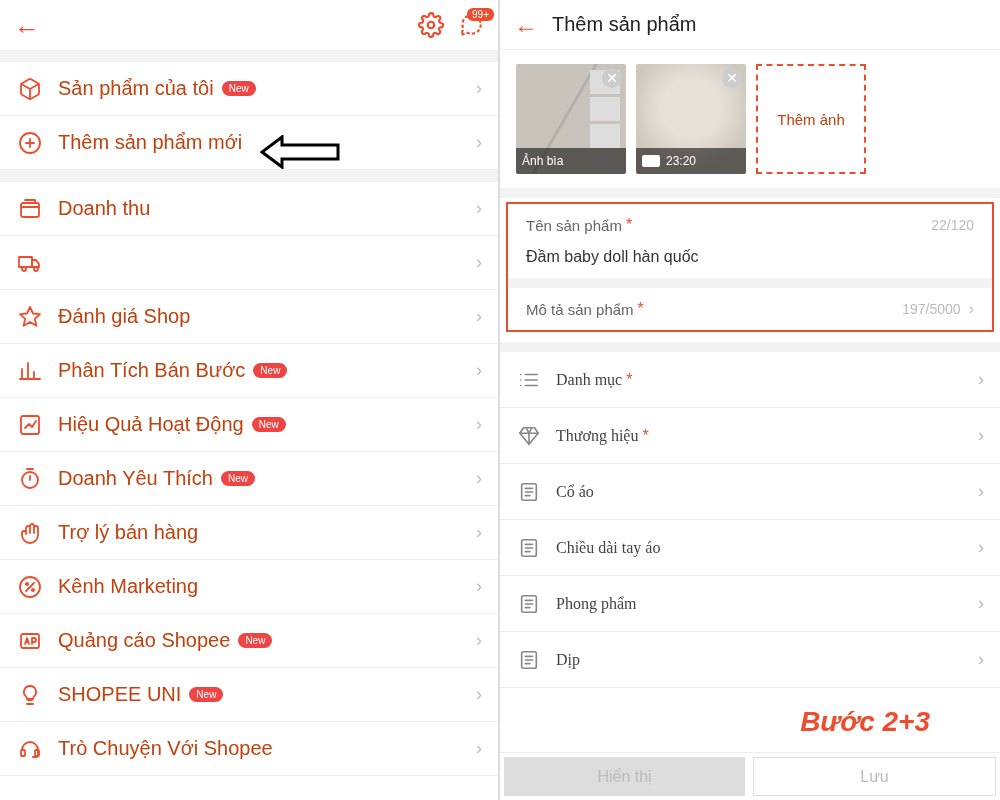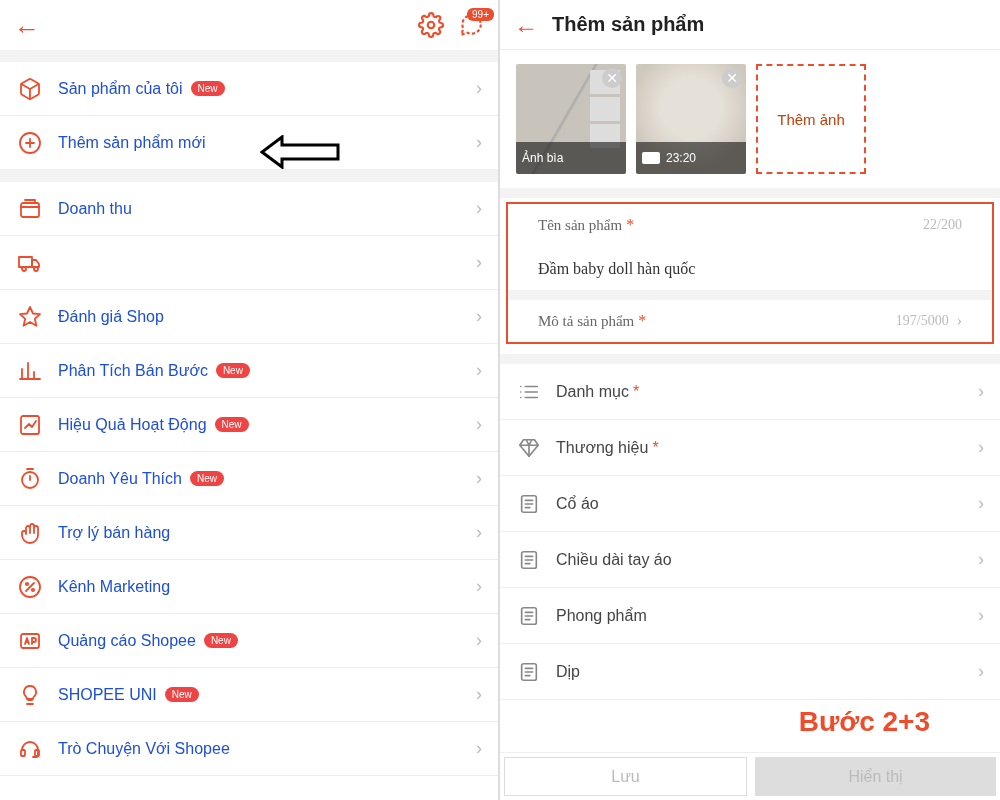--- a/index.html
+++ b/index.html
@@ -16,64 +16,64 @@
   .hdr-left .gear { color: #ee4d2d; font-size: 26px; margin-right: 14px; }
   .hdr-left .chat { position: relative; color: #ee4d2d; font-size: 26px; }
   .hdr-left .chat .badge { position: absolute; top: -4px; right: -10px; background: #ee4d2d; color: #fff; font-size: 10px; padding: 1px 5px; border-radius: 6px; }
 
   .step1 { position: absolute; top: 8px; left: 160px; color: #ee4d2d; font-weight: 800; font-size: 30px; }
 
   .sep { height: 12px; background: #f3f3f3; }
 
   .row { height: 54px; display: flex; align-items: center; padding: 0 16px; border-bottom: 1px solid #eee; cursor: pointer; position: relative; }
   .row .ic { width: 28px; height: 28px; display: flex; align-items: center; justify-content: center; margin-right: 14px; font-size: 24px; }
-  .row .lbl { font-size: 16px; color: #1d4ed8; }
+  .row .lbl { font-size: 20px; color: #c2410c; }
   .row .nb { background: #ef4444; color: #fff; font-size: 10px; border-radius: 8px; padding: 2px 7px; margin-left: 8px; }
   .row .chev { margin-left: auto; color: #bbb; font-size: 18px; }
   .ic-orange { color: #ee4d2d; }
 
   .arrow-annot { position: absolute; left: 260px; top: 135px; width: 80px; height: 34px; }
   .arrow-annot svg { width: 100%; height: 100%; }
 
   
   .hdr-right .back2 { color: #ee4d2d; font-size: 24px; margin-right: 14px; }
-  .hdr-right .title { font-size: 20px; color: #222; font-weight: bold; }
+  .hdr-right .title { font-size: 20px; color: #222; }
   .hdr-right { border-bottom: 1px solid #eee; }
 
   .imgs { display: flex; gap: 10px; padding: 14px 16px; }
   .thumb { position: relative; width: 110px; height: 110px; background: #eee; border-radius: 2px; overflow: hidden; }
   .thumb .close { position: absolute; top: 4px; right: 4px; width: 20px; height: 20px; background: #ccc; border-radius: 50%; color: #fff; font-size: 14px; display: flex; align-items: center; justify-content: center; }
-  .thumb .capbar { position: absolute; bottom: 0; left: 0; right: 0; background: rgba(0,0,0,0.55); color: #fff; font-size: 12px; height: 32px; display: flex; align-items: center; padding: 0 6px; }
+  .thumb .capbar { position: absolute; bottom: 0; left: 0; right: 0; background: rgba(0,0,0,0.55); color: #fff; font-size: 12px; height: 26px; display: flex; align-items: center; padding: 0 6px; }
   .thumb .capbar .camico { width: 18px; height: 12px; background: #fff; margin-right: 6px; border-radius: 2px; }
   .thumb1-inner { width:100%; height:100%; background:
     linear-gradient(120deg, #c8c4bb 45%, #aaa 46%, #c8c4bb 48%);
   }
   .thumb1-strip { position:absolute; right:6px; top:6px; width:30px; display:flex; flex-direction:column; gap:3px;}
   .thumb1-strip div{ height:24px; background:#ddd; }
   .thumb2-inner { width:100%; height:100%; background:
     radial-gradient(circle at 50% 40%, #e6e1d8 35%, #cfc8bd 70%); }
   .addbox { width: 110px; height: 110px; border: 2px dashed #ee4d2d; color: #c2410c; display: flex; align-items: center; justify-content: center; font-size: 15px; }
 
   .hl { border: 2px solid #e94f2f; margin: 4px 6px 10px 6px; }
-  .field { padding: 12px 30px; background: #fff; font-family: Liberation Serif, serif; }
+  .field { padding: 12px 18px; background: #fff; }
   .field-top { display: flex; align-items: center; }
   .flabel { font-size: 15px; color: #666; }
   .freq { color: #e94f2f; margin-left: 4px; }
   .fcount { margin-left: auto; color: #bbb; font-size: 14px; }
   .chev-sm { margin-left: 8px; color: #bbb; font-size: 16px; }
-  .fval { margin-top: 26px; font-size: 16px; color: #333; }
+  .fval { margin-top: 14px; font-size: 16px; color: #333; }
   .gap { height: 10px; background: #f3f3f3; }
 
   .listrow { display: flex; align-items: center; height: 56px; padding: 0 16px; border-bottom: 1px solid #eee; }
   .listrow .lic { width: 26px; height: 26px; margin-right: 14px; display:flex;align-items:center;justify-content:center;}
-  .listrow .ll { font-size: 16px; color: #444; }
+  .listrow .ll { font-size: 16px; color: #444; font-family: Liberation Serif, serif; }
   .listrow .lreq { color: #e94f2f; margin-left: 4px; }
   .listrow .chev { margin-left: auto; color: #bbb; font-size: 18px; }
 
-  .step23 { position: absolute; right: 70px; bottom: 62px; color: #ee4d2d; font-weight: 800; font-size: 28px; }
+  .step23 { position: absolute; right: 70px; bottom: 62px; color: #ee4d2d; font-weight: 800; font-size: 28px; font-style: italic; }
 
   .btns { position: absolute; bottom: 0; left: 0; right: 0; display: flex; height: 48px; border-top: 1px solid #eee; background:#fff;}
   .btns .b { flex: 1; display: flex; align-items: center; justify-content: center; font-size: 16px; color: #bbb; }
   .btns .b.save { border: 1px solid #ddd; margin: 4px; background:#fff; }
   .btns .b.show { background: #ddd; margin: 4px; }
 
   svg { display: block; }
 </style>
 </head>
 <body>
@@ -286,21 +286,21 @@
       <div class="addbox">Thêm ảnh</div>
     </div>
 
     <div class="gap"></div>
 
     <div class="hl">
       <div class="field">
         <div class="field-top">
           <span class="flabel">Tên sản phẩm</span>
             <span class="freq">*</span>
-          <span class="fcount">22/200</span>
+          <span class="fcount">22/120</span>
         </div>
         <div class="fval">Đầm baby doll hàn quốc</div>
       </div>
       <div class="gap"></div>
       <div class="field">
         <div class="field-top">
           <span class="flabel">Mô tả sản phẩm</span>
             <span class="freq">*</span>
           <span class="fcount">197/5000</span>
           <span class="chev-sm">›</span>
@@ -373,17 +373,17 @@
           </span>
     <span class="ll">Dịp</span>
 
     <span class="chev">›</span>
         </div>
       </div>
 
     <div class="step23">Bước 2+3</div>
 
     <div class="btns">
+      <div class="b show">Hiển thị</div>
       <div class="b save">Lưu</div>
-      <div class="b show">Hiển thị</div>
     </div>
   </div>
 </div>
 
 </body></html>

